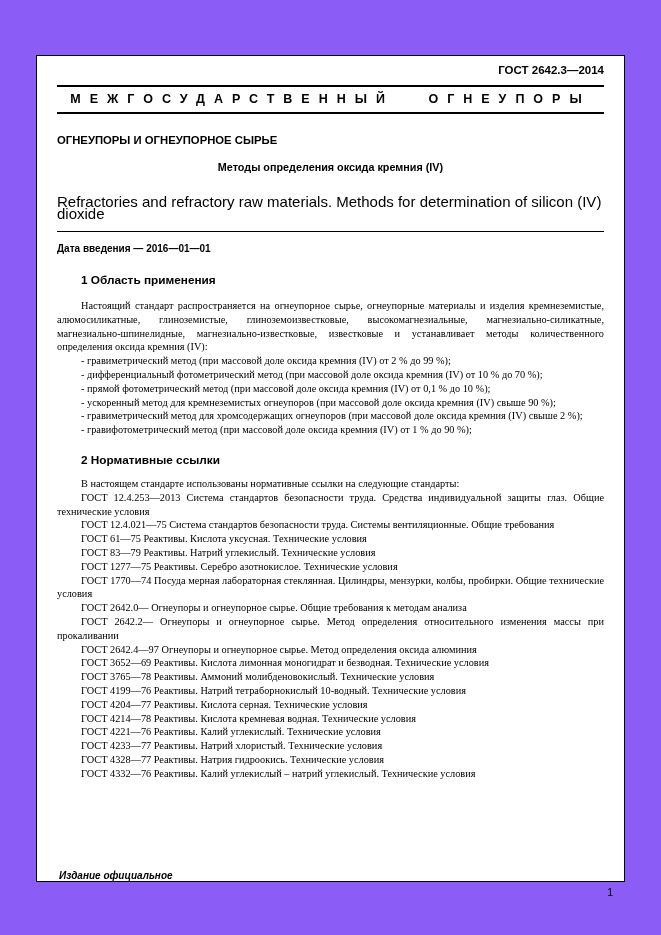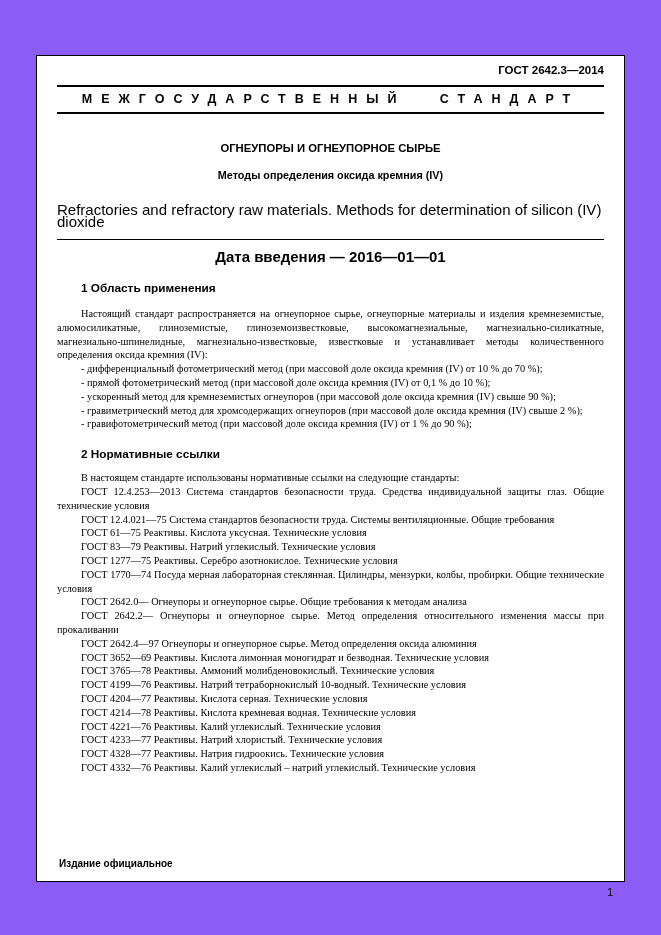--- a/index.html
+++ b/index.html
@@ -26,69 +26,70 @@
     border-bottom: 2.5px solid #000;
     padding: 5px 0 6px 0;
     text-align: center;
     font-weight: bold;
     font-size: 12.5px;
     letter-spacing: 9px;
     word-spacing: 22px;
     white-space: nowrap;
     overflow: hidden;
   }
-  .title-main { margin-top: 28px; text-align: center; font-weight: bold; font-size: 11.3px; line-height: 13px; }
+  .title-main { margin-top: 20px; font-weight: bold; font-size: 11.3px; line-height: 13px; }
   .title-sub  { margin-top: 14px; text-align: center; font-weight: bold; font-size: 10.8px; line-height: 13px; }
   .title-en   { margin-top: 22px; font-size: 15px; line-height: 12px; }
   .rule { margin-top: 11px; border-top: 1px solid #000; height: 0; }
-  .eff-date { margin-top: 10px; text-align: center; font-weight: bold; font-size: 15px; line-height: 13px; }
+  .eff-date { margin-top: 10px; text-align: left; font-weight: bold; font-size: 10px; line-height: 13px; }
   h2.sec { margin: 18px 0 11px 24px; font-size: 11.8px; line-height: 15px; font-weight: bold; }
   h2.sec2 { margin-top: 16px; margin-bottom: 9px; }
   .para {
     margin: 0;
     font-size: 10.3px;
     line-height: 13.8px;
     text-align: justify;
     text-indent: 24px;
     font-family: Liberation Serif, serif;
   }
   .footer-note {
-    position: absolute; left: 22px; bottom: 12px;
-    font-weight: bold; font-size: 10px;
+    position: absolute; left: 22px; bottom: 0;
+    font-weight: bold; font-style: italic; font-size: 10px;
   }
   .page-number {
     position: absolute; right: 72px; top: 886px;
     font-size: 10.5px;
   }
 </style>
 </head>
 <body>
 
 <div class="page">
   <div class="frame">
 
     <div class="std-number">ГОСТ 2642.3—2014</div>
 
-    <div class="std-band">МЕЖГОСУДАРСТВЕННЫЙ СТАНДАРТ</div>
+    <div class="std-band">МЕЖГОСУДАРСТВЕННЫЙ ОГНЕУПОРЫ</div>
 
     <div class="title-main">ОГНЕУПОРЫ И ОГНЕУПОРНОЕ СЫРЬЕ</div>
 
     <div class="title-sub">Методы определения оксида кремния (IV)</div>
 
     <div class="title-en">Refractories and refractory raw materials. Methods for determination of silicon (IV) dioxide</div>
 
     <div class="rule"></div>
 
     <div class="eff-date">Дата введения — 2016—01—01</div>
 
     <h2 class="sec">1 Область применения</h2>
 
     <p class="para">Настоящий стандарт распространяется на огнеупорное сырье,  огнеупорные материалы и изделия кремнеземистые, алюмосиликатные, глиноземистые, глиноземоизвестковые, высокомагнезиальные, магнезиально-силикатные, магнезиально-шпинелидные, магнезиально-известковые, известковые и устанавливает методы количественного определения оксида кремния (IV):</p>
 
     <div>
+        <p class="para">- гравиметрический метод (при массовой доле оксида кремния (IV) от 2 % до 99 %);</p>
         <p class="para">- дифференциальный фотометрический метод (при массовой доле оксида кремния (IV) от 10 % до 70 %);</p>
         <p class="para">- прямой фотометрический метод (при массовой доле оксида кремния (IV) от 0,1 % до 10 %);</p>
         <p class="para">- ускоренный метод для кремнеземистых огнеупоров (при массовой доле оксида кремния (IV) свыше 90 %);</p>
         <p class="para">- гравиметрический метод для хромсодержащих огнеупоров (при массовой доле оксида кремния (IV) свыше 2 %);</p>
         <p class="para">- гравифотометрический метод (при массовой доле оксида кремния (IV) от 1 % до 90 %);</p>
       </div>
 
     <h2 class="sec sec2">2 Нормативные ссылки</h2>
 
     <p class="para">В настоящем стандарте использованы нормативные ссылки на следующие стандарты:</p>

